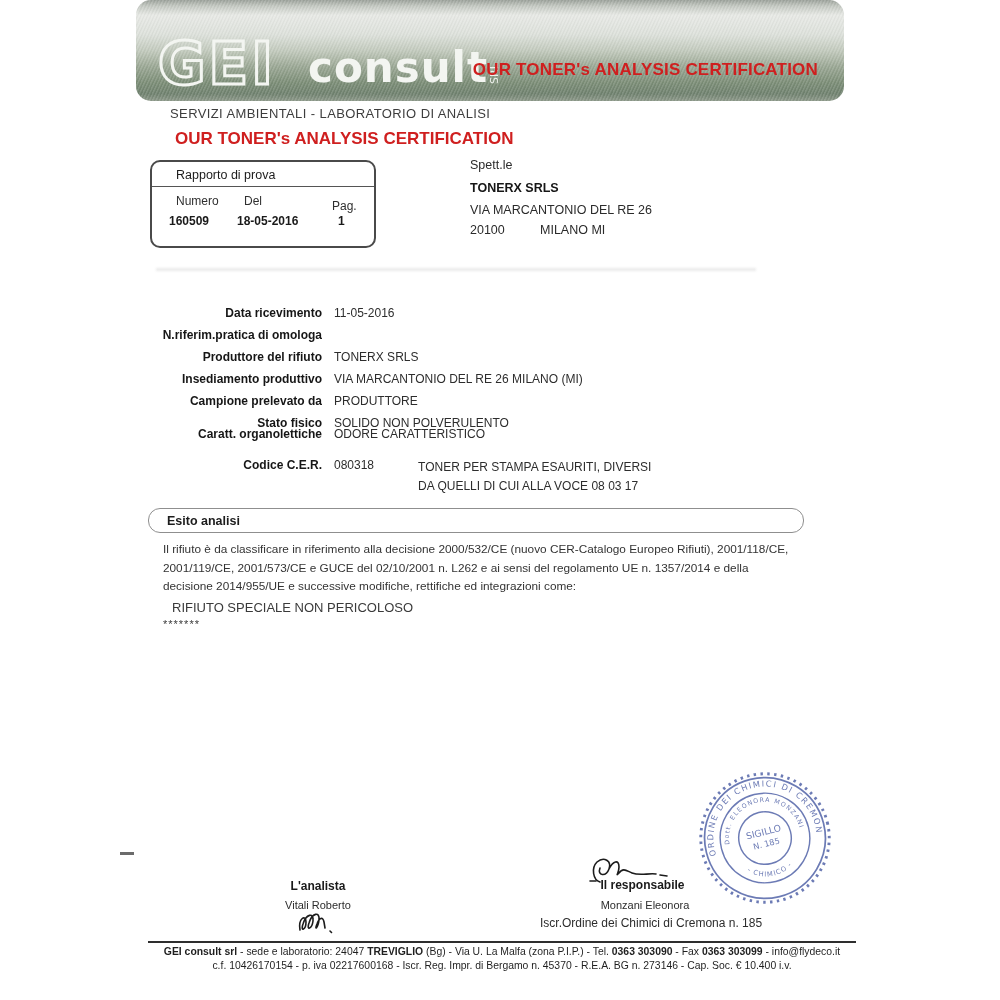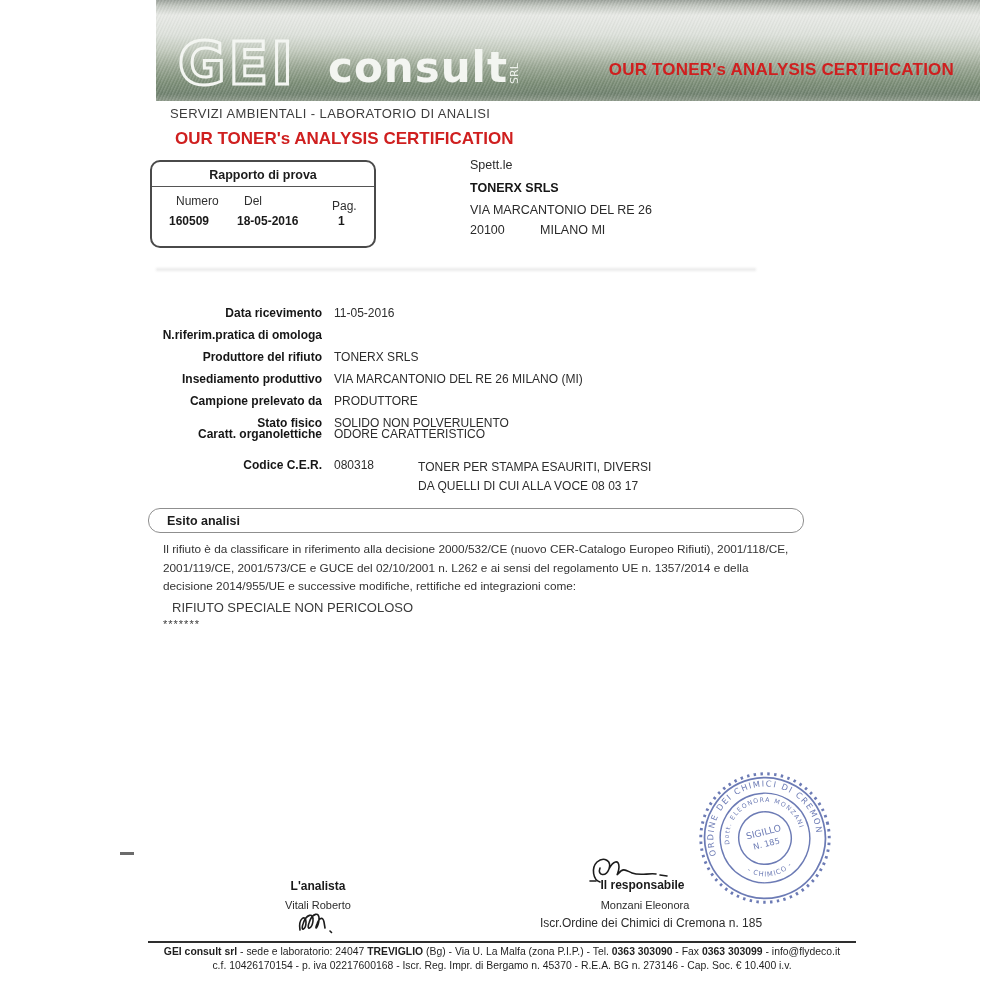--- a/index.html
+++ b/index.html
@@ -4,42 +4,43 @@
 <style>
   html,body{margin:0;padding:0;background:#ffffff;}
   .page{
     position:relative;width:1000px;height:1000px;background:#ffffff;
     font-family:"Liberation Sans", sans-serif;color:#2b2b2b;overflow:hidden;
   }
   .abs{position:absolute;}
 
   
   .banner{
-    left:156px;top:0;width:824px;height:101px;
+    left:136px;top:0;width:708px;height:101px;
     background:
       repeating-linear-gradient(115deg, rgba(255,255,255,0.12) 0px, rgba(255,255,255,0.12) 1px, rgba(0,0,0,0.03) 2px, rgba(255,255,255,0) 3px),
       linear-gradient(180deg,#9aa099 0%,#c3c8c1 6%,#e7e9e5 15%,#dde1db 34%,#c2cabd 50%,#9aa794 66%,#7b8d76 82%,#6f816e 93%,#8d998a 100%);
+    border-radius: 15px;
   }
   .banner-title{
     right:26px;top:60px;font-size:17px;font-weight:bold;color:#cf1f1f;
     letter-spacing:.2px;white-space:nowrap;
   }
   .lab-subtitle{
     left:170px;top:106px;font-size:13px;color:#3d3d3d;letter-spacing:.4px;white-space:nowrap;
   }
   .page-red-title{
     left:175px;top:129px;font-size:17px;font-weight:bold;color:#cf1f1f;white-space:nowrap;
   }
 
   
   .report-box{
     left:150px;top:160px;width:222px;height:84px;border:2px solid #4a4a4a;border-radius:10px;
   }
   .report-box-title{
-    position:absolute;left:0;top:6px;width:100%;text-align:center;font-size:12.5px;font-weight:bold;color:#1c1c1c;
+    position:absolute;left:0;top:6px;width:100%;text-align:left;font-size:12.5px;font-weight:normal;color:#1c1c1c;padding-left:24px;
   }
   .report-box-rule{position:absolute;left:0;top:24px;width:100%;border-top:1.4px solid #555;}
   .rb-h{position:absolute;font-size:12px;color:#2f2f2f;}
   .rb-v{position:absolute;font-size:12px;font-weight:bold;color:#1a1a1a;}
 
   
   .rc{white-space:nowrap;font-size:12.5px;color:#2b2b2b;}
   .rc.bold{font-weight:bold;color:#161616;}
 
   

